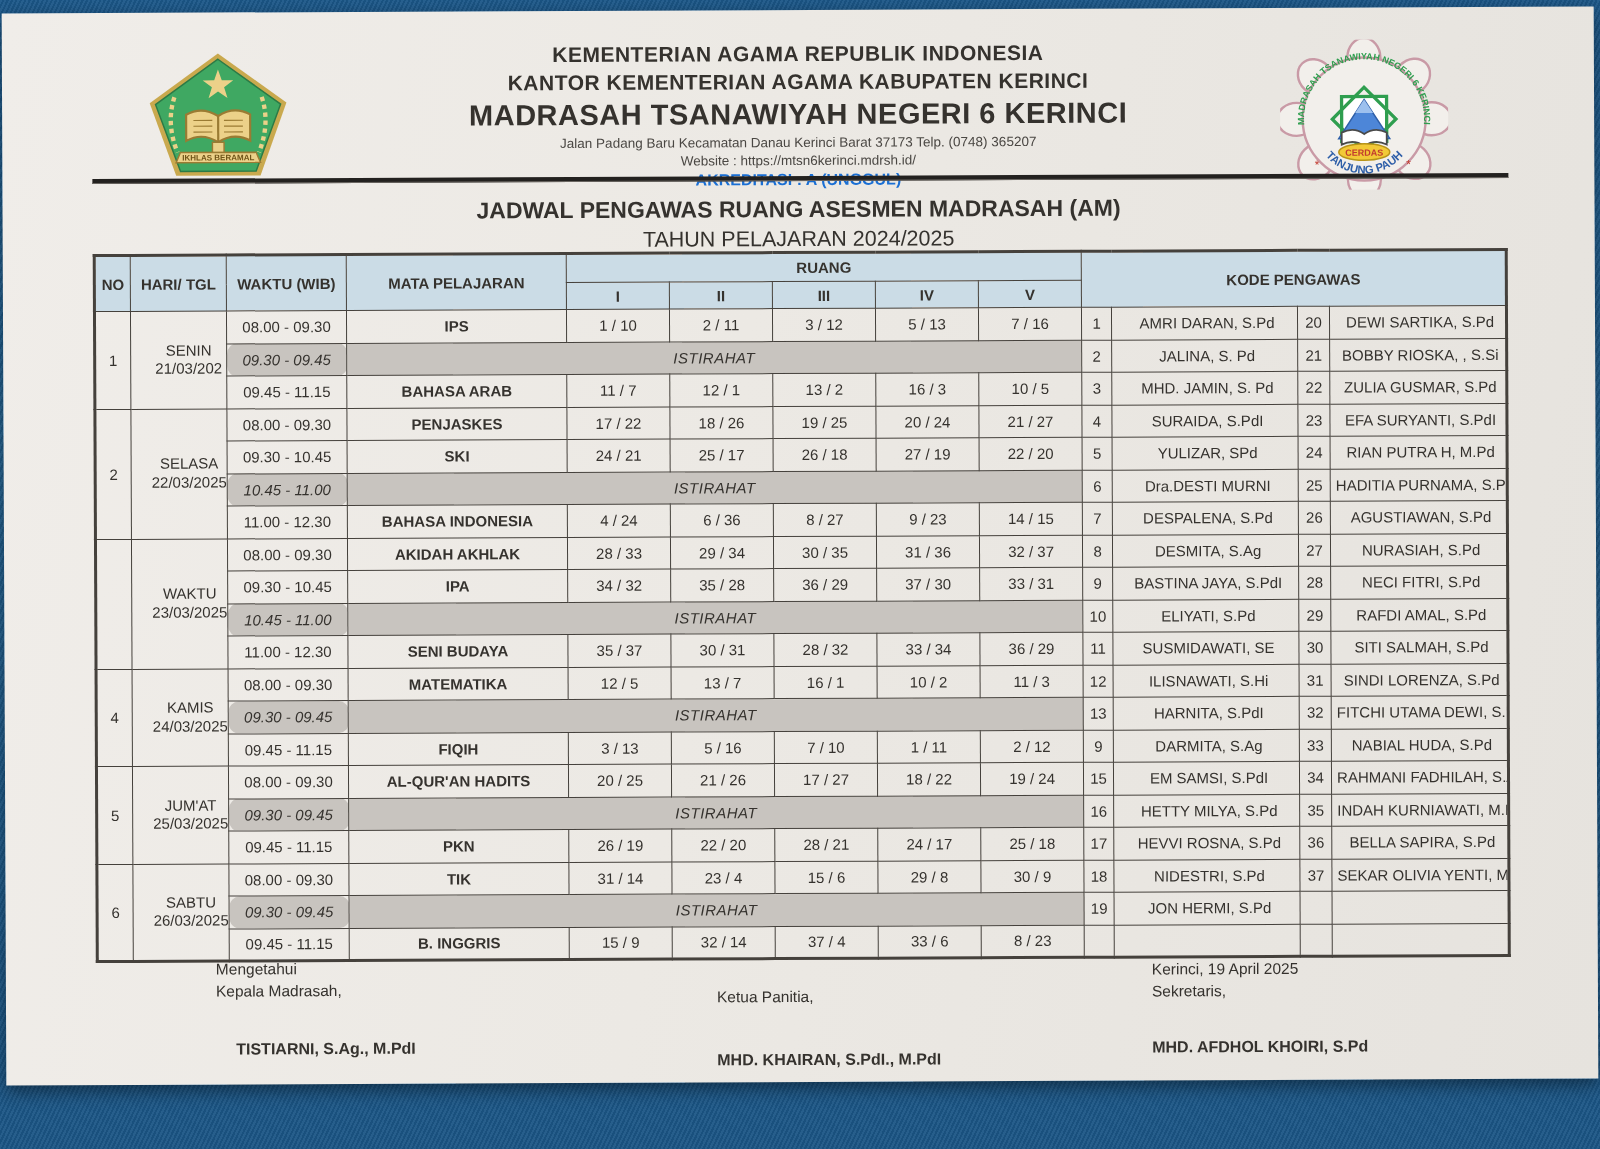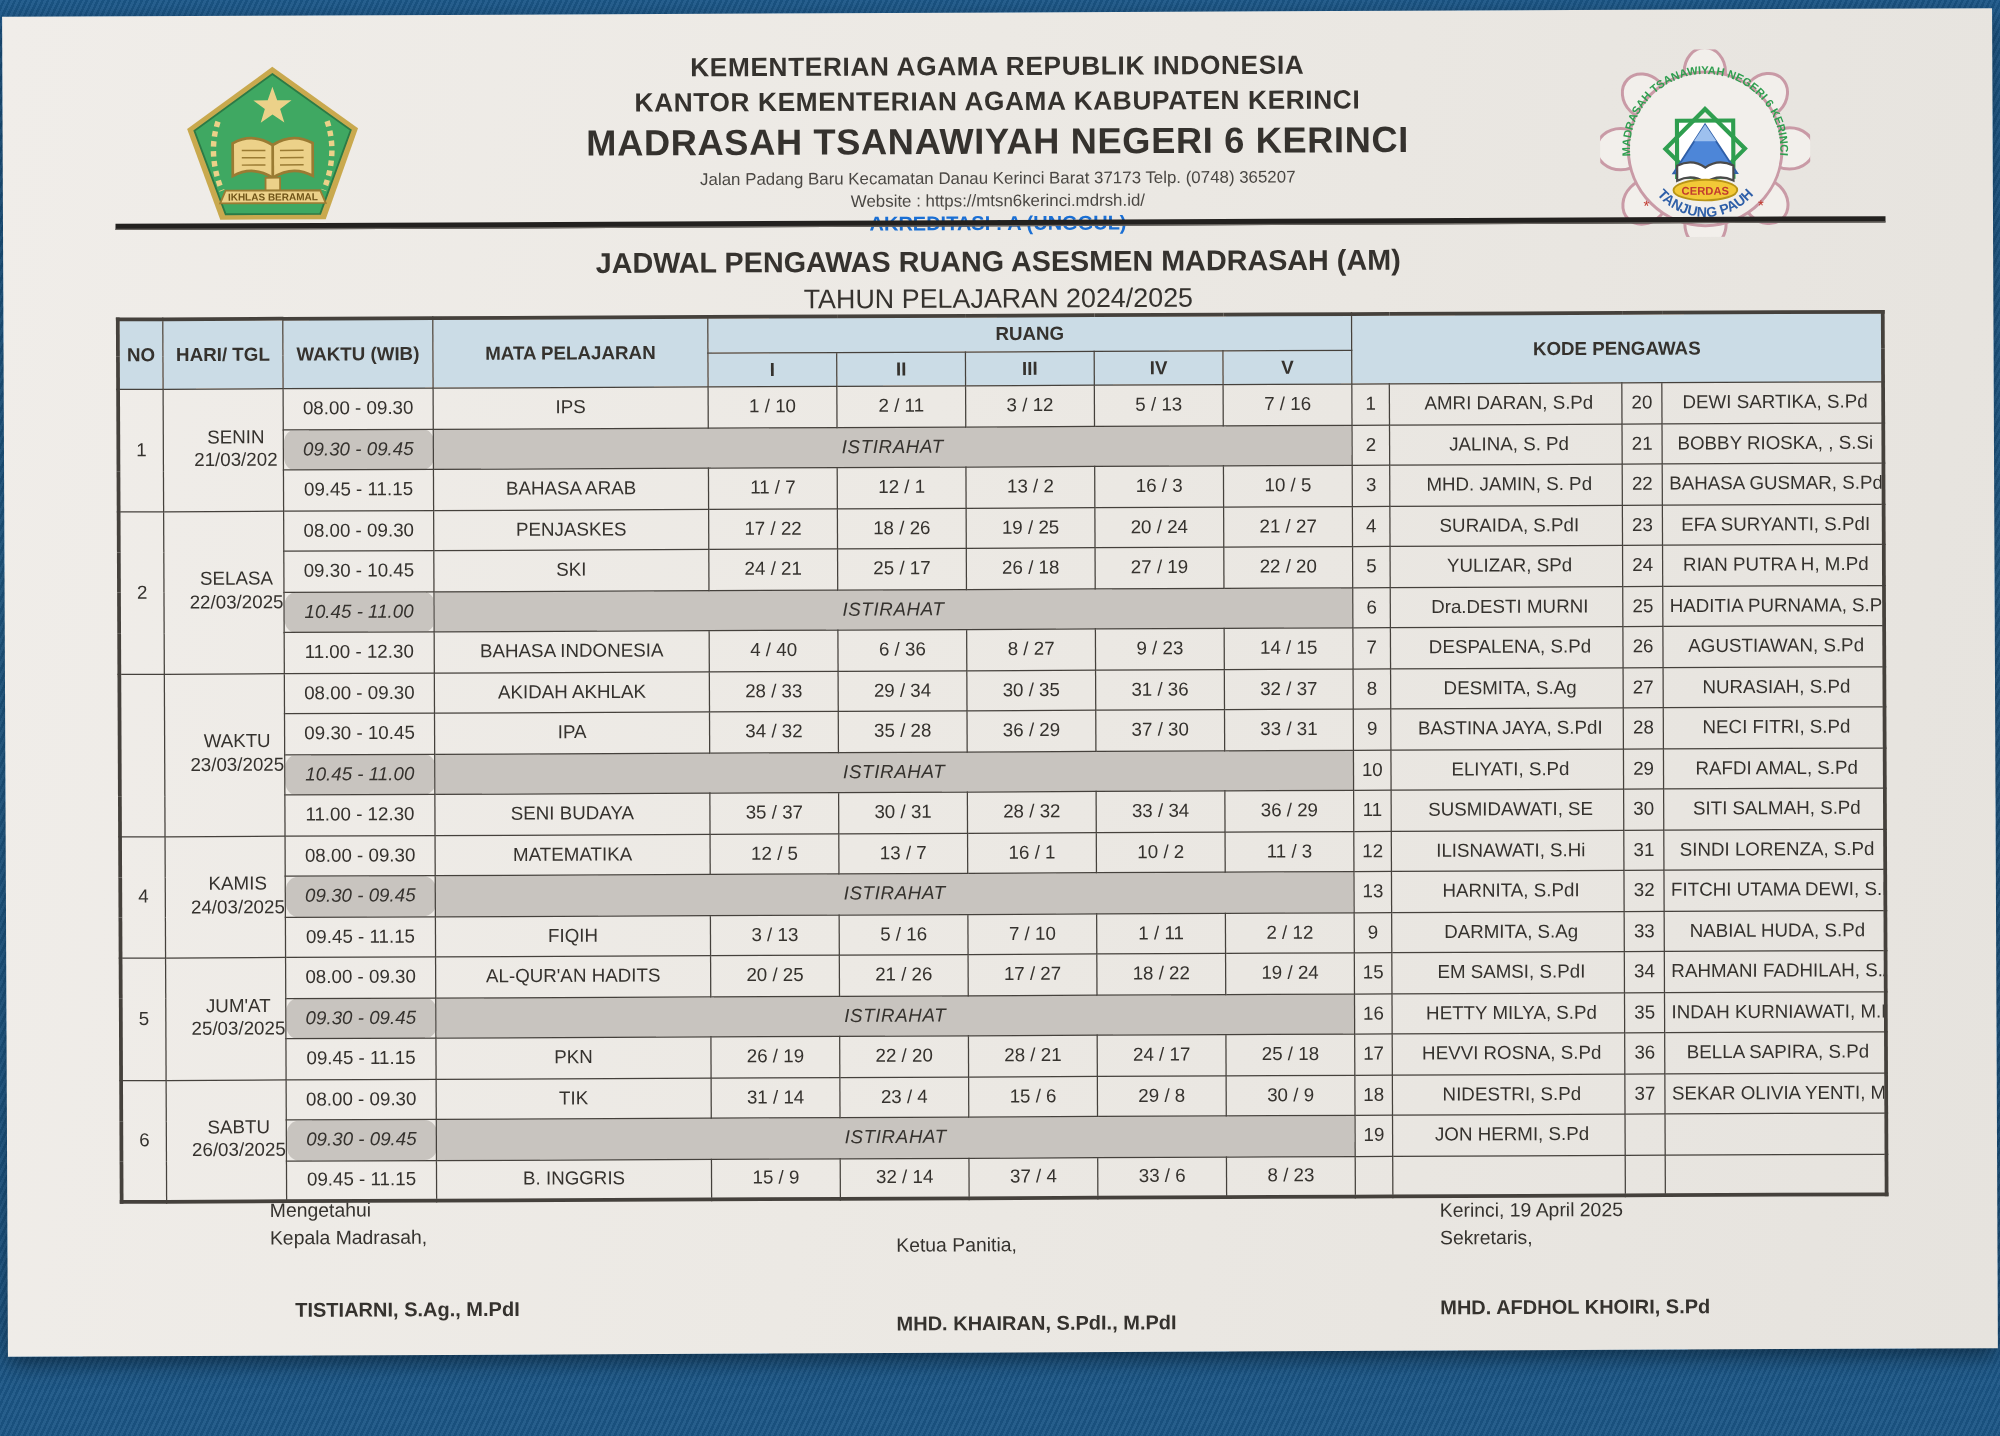--- a/index.html
+++ b/index.html
@@ -47,21 +47,21 @@
   table.sched{border:3px solid var(--line);}
   thead th{background:var(--header-fill); font-weight:bold;}
   thead tr.h1 th{height:29px;}
   thead tr.h2 th{height:27px;}
   th.h-proctors{font-size:16px;}
   tbody td{height:32.5px; background:transparent;}
   td.c-no{font-size:15px;}
   td.c-day div{line-height:1.25; font-size:15px;padding-left:20px;}
   td.c-time{font-size:15px;}
   td.c-time.it{font-style:italic; background:var(--break-fill);border-radius:10px;}
-  td.c-subject{font-size:15px;}
+  td.c-subject{font-size:15px;font-weight:bold;}
   td.c-break{background:var(--break-fill); font-style:italic; font-weight:500; letter-spacing:.5px;}
   td.c-room{font-size:15px;}
   td.c-pnum{font-size:14.5px;}
   td.c-pname{text-align:left; padding-left:5px; font-size:14.5px;}
   
   .sig{position:absolute; line-height:1.45; font-size:15.5px;}
   .sig .name{font-weight:bold; font-size:16px;}
   .sig-left{left:210px; top:946px;}
   .sig-left .name{margin-top:34px;margin-left:20px;}
   .sig-center{left:711px; top:976px;}
@@ -202,21 +202,21 @@
           <td class="c-time">09.45 - 11.15</td>
           <td class="c-subject">BAHASA ARAB</td>
           <td class="c-room">11 / 7</td>
           <td class="c-room">12 / 1</td>
           <td class="c-room">13 / 2</td>
           <td class="c-room">16 / 3</td>
           <td class="c-room">10 / 5</td>
           <td class="c-pnum">3</td>
           <td class="c-pname">MHD. JAMIN, S. Pd</td>
           <td class="c-pnum">22</td>
-          <td class="c-pname">BAHASA GUSMAR, S.Pd</td>
+          <td class="c-pname">ZULIA GUSMAR, S.Pd</td>
         </tr>
         <tr>
           <td class="c-no" rowspan="4">2</td>
           <td class="c-day" rowspan="4">
             <div>SELASA</div>
             <div>22/03/2025</div>
           </td>
           <td class="c-time">08.00 - 09.30</td>
           <td class="c-subject">PENJASKES</td>
           <td class="c-room">17 / 22</td>
@@ -246,21 +246,21 @@
           <td class="c-time it">10.45 - 11.00</td>
           <td class="c-break" colspan="6">ISTIRAHAT</td>
           <td class="c-pnum">6</td>
           <td class="c-pname">Dra.DESTI MURNI</td>
           <td class="c-pnum">25</td>
           <td class="c-pname">HADITIA PURNAMA, S.Pd</td>
         </tr>
         <tr>
           <td class="c-time">11.00 - 12.30</td>
           <td class="c-subject">BAHASA INDONESIA</td>
-          <td class="c-room">4 / 40</td>
+          <td class="c-room">4 / 24</td>
           <td class="c-room">6 / 36</td>
           <td class="c-room">8 / 27</td>
           <td class="c-room">9 / 23</td>
           <td class="c-room">14 / 15</td>
           <td class="c-pnum">7</td>
           <td class="c-pname">DESPALENA, S.Pd</td>
           <td class="c-pnum">26</td>
           <td class="c-pname">AGUSTIAWAN, S.Pd</td>
         </tr>
         <tr>

